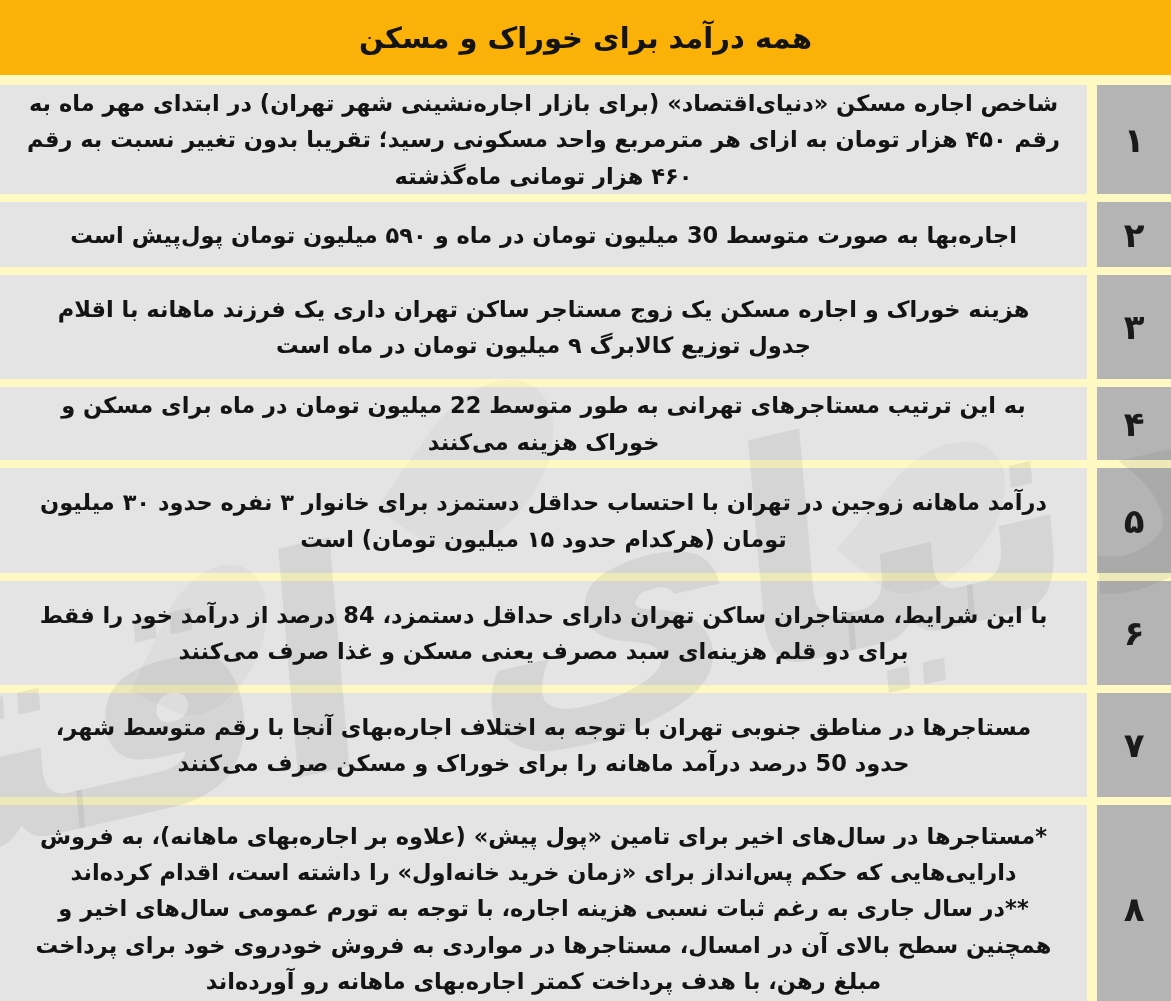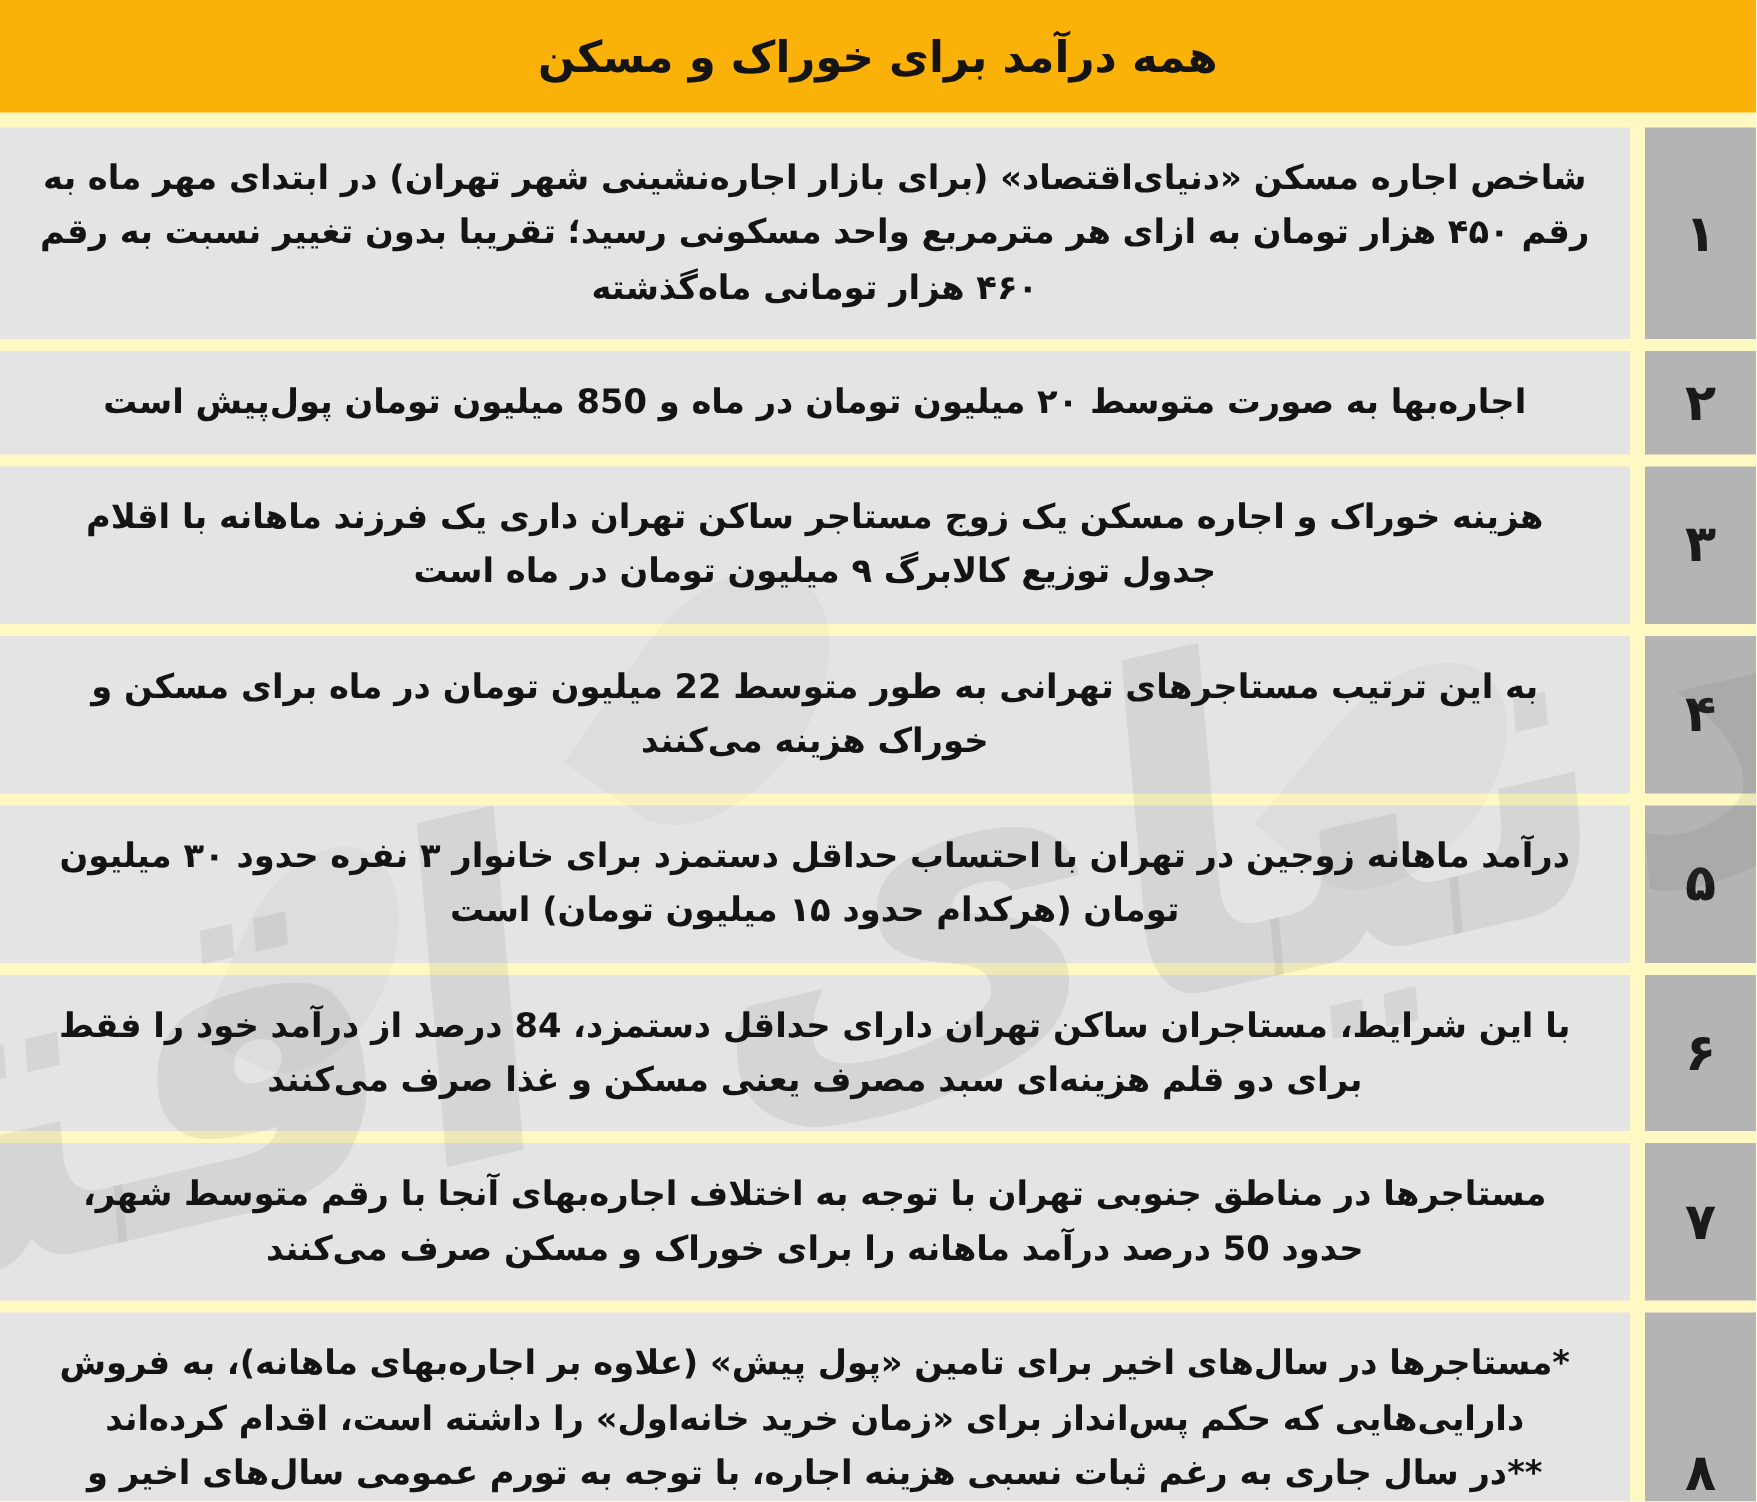--- a/index.html
+++ b/index.html
@@ -42,21 +42,21 @@
     font-size: 34px;
     font-weight: bold;
     color: #1a1a1a;
   }
   .txt {
     flex: 1;
     background: #E5E4E4;
     display: flex;
     align-items: center;
     justify-content: center;
-    padding: 16px 26px;
+    padding: 0 26px;
     box-sizing: border-box;
     text-align: center;
   }
   .txt span {
     position: relative;
     z-index: 2;
     font-size: 22.5px;
     font-weight: bold;
     line-height: 1.62;
     color: #141414;
@@ -111,21 +111,21 @@
   <div class="row r1">
     <div class="num">۱</div>
     <div class="txt">
         <span>شاخص اجاره مسکن «دنیای‌اقتصاد» (برای بازار اجاره‌نشینی شهر تهران) در ابتدای مهر ماه به رقم ۴۵۰ هزار تومان به ازای هر مترمربع واحد مسکونی رسید؛ تقریبا بدون تغییر نسبت به رقم ۴۶۰ هزار تومانی ماه‌گذشته</span>
       </div>
   </div>
 
   <div class="row r2">
     <div class="num">۲</div>
     <div class="txt">
-        <span>اجاره‌بها به صورت متوسط ۲۰ میلیون تومان در ماه و 850 میلیون تومان پول‌پیش است</span>
+        <span>اجاره‌بها به صورت متوسط 30 میلیون تومان در ماه و ۵۹۰ میلیون تومان پول‌پیش است</span>
       </div>
   </div>
 
   <div class="row r3">
     <div class="num">۳</div>
     <div class="txt">
         <span>هزینه خوراک و اجاره مسکن یک زوج مستاجر ساکن تهران داری یک فرزند ماهانه با اقلام جدول توزیع کالابرگ ۹ میلیون تومان در ماه است</span>
       </div>
   </div>
 

